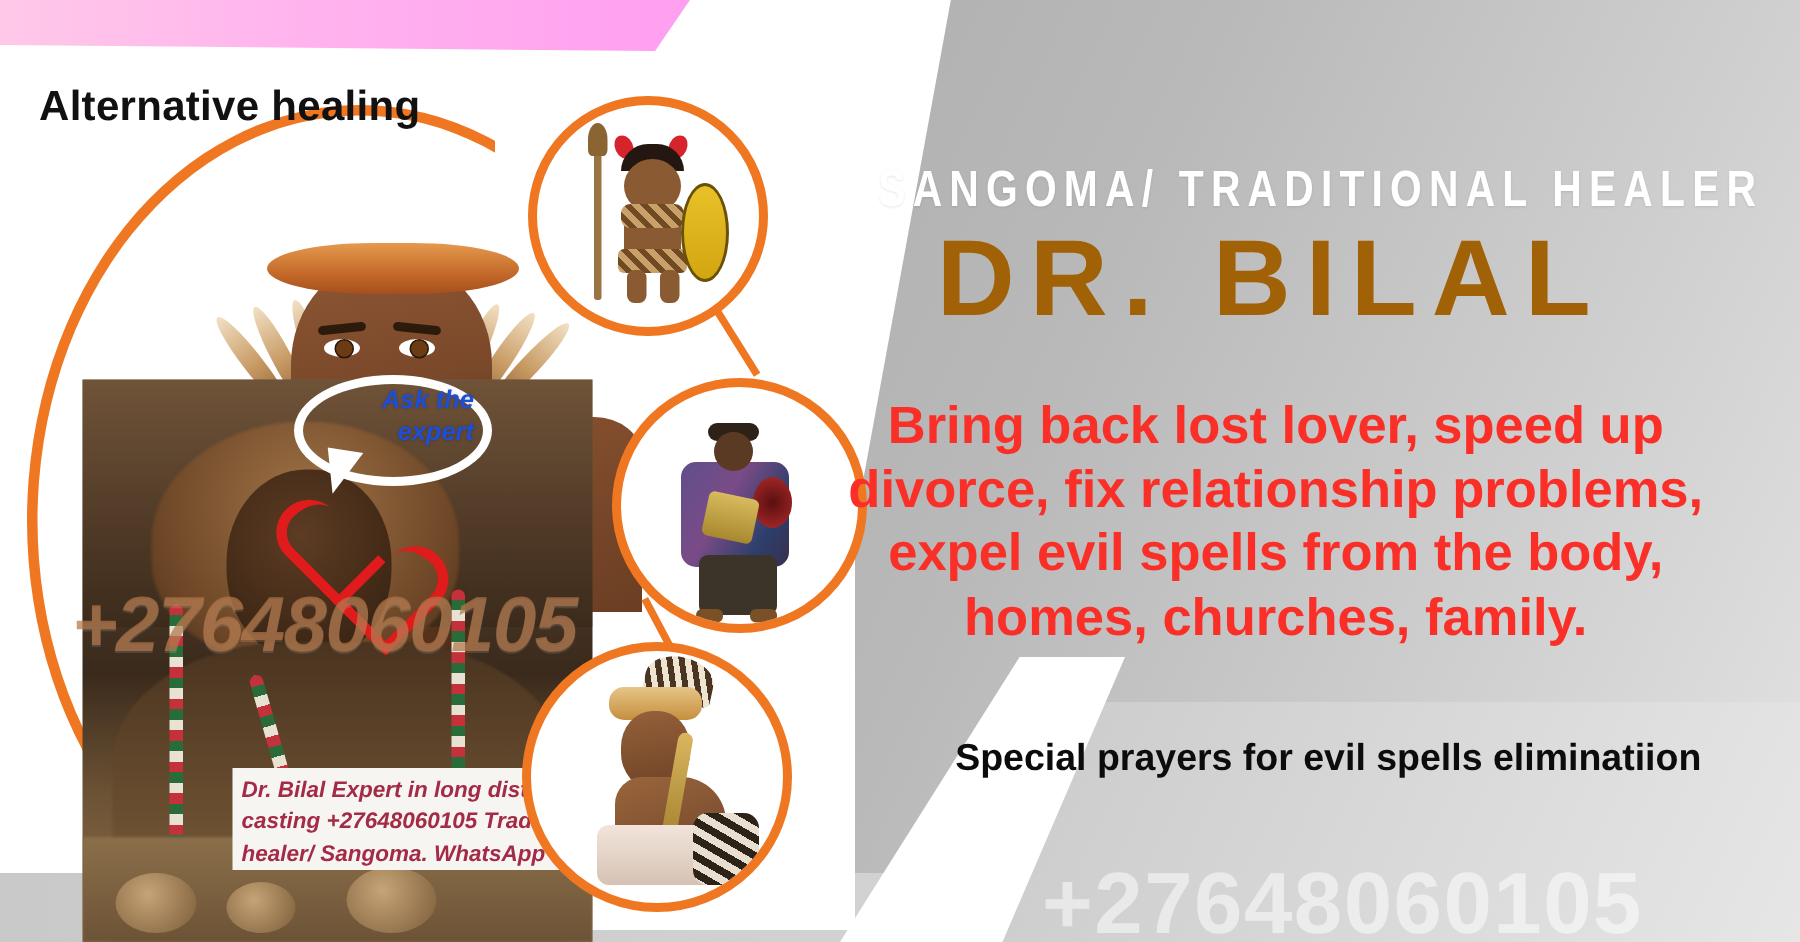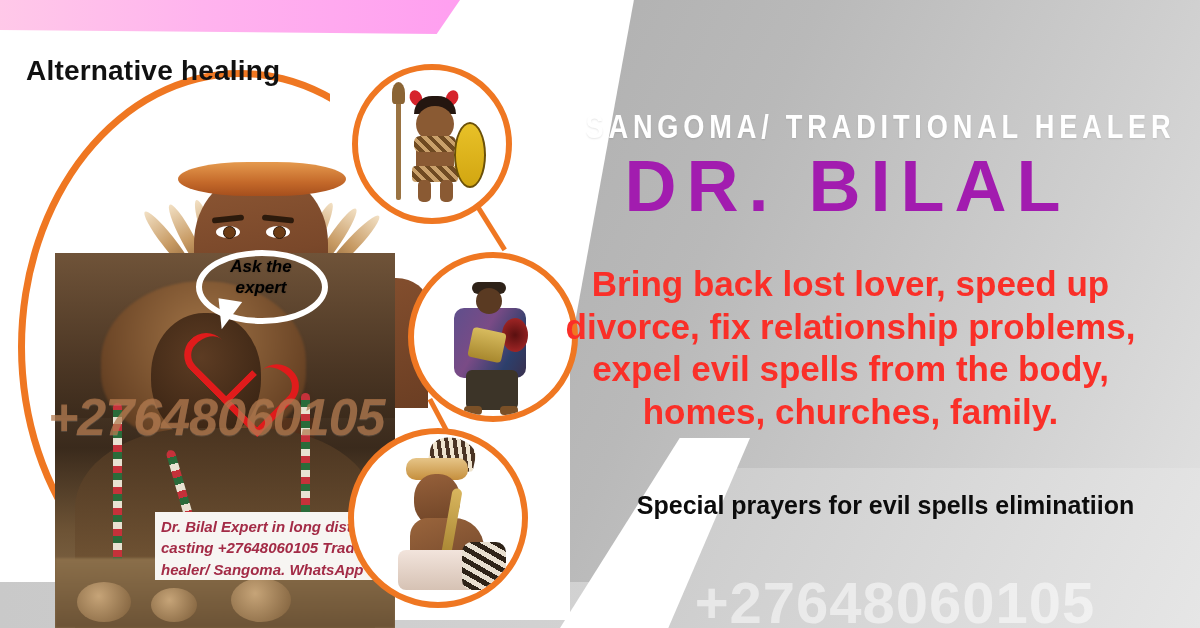--- a/index.html
+++ b/index.html
@@ -55,21 +55,21 @@
     position:absolute;left:0;top:60px;width:100%;
     color:#ffffff;font-weight:bold;
     font-size:34px;letter-spacing:6px;
     font-family:"Liberation Sans",sans-serif;
     transform:scaleX(.80);
     text-shadow:0 1px 2px rgba(0,0,0,.10);
     white-space:nowrap;
   }
   .brand{
     position:absolute;left:0;top:103px;width:100%;
-    color:#a21caf;font-weight:bold;
+    color:#a16207;font-weight:bold;
     font-size:72px;letter-spacing:10px;
     line-height:1.0;
     white-space:nowrap;
   }
   .redblock{
     position:absolute;left:18px;top:216px;width:625px;
     color:#fa2f28;font-weight:bold;
     font-size:35px;line-height:1.22;
   }
   .blackblock{
@@ -196,22 +196,22 @@
   }
   .speech-tail{
     position:absolute;left:216px;top:300px;width:0;height:0;
     border-left:8px solid transparent;
     border-right:16px solid transparent;
     border-top:30px solid #ffffff;
     transform:rotate(9deg);
   }
   .speech-text{
     position:absolute;left:206px;top:256px;width:110px;
-    color:#000000;font-style:italic;font-weight:bold;
-    font-size:17px;line-height:1.25;text-align:center;
+    color:#1d4ed8;font-style:italic;font-weight:bold;
+    font-size:17px;line-height:1.25;text-align:right;
     text-shadow:0 0 2px rgba(0,0,0,.25);
   }
 
   .heart{
     position:absolute;left:196px;top:334px;width:74px;height:68px;
   }
   .heart:before,.heart:after{
     content:"";position:absolute;top:0;width:37px;height:58px;
     background:transparent;border:7px solid #e01b1b;border-radius:22px 22px 0 0;
   }

